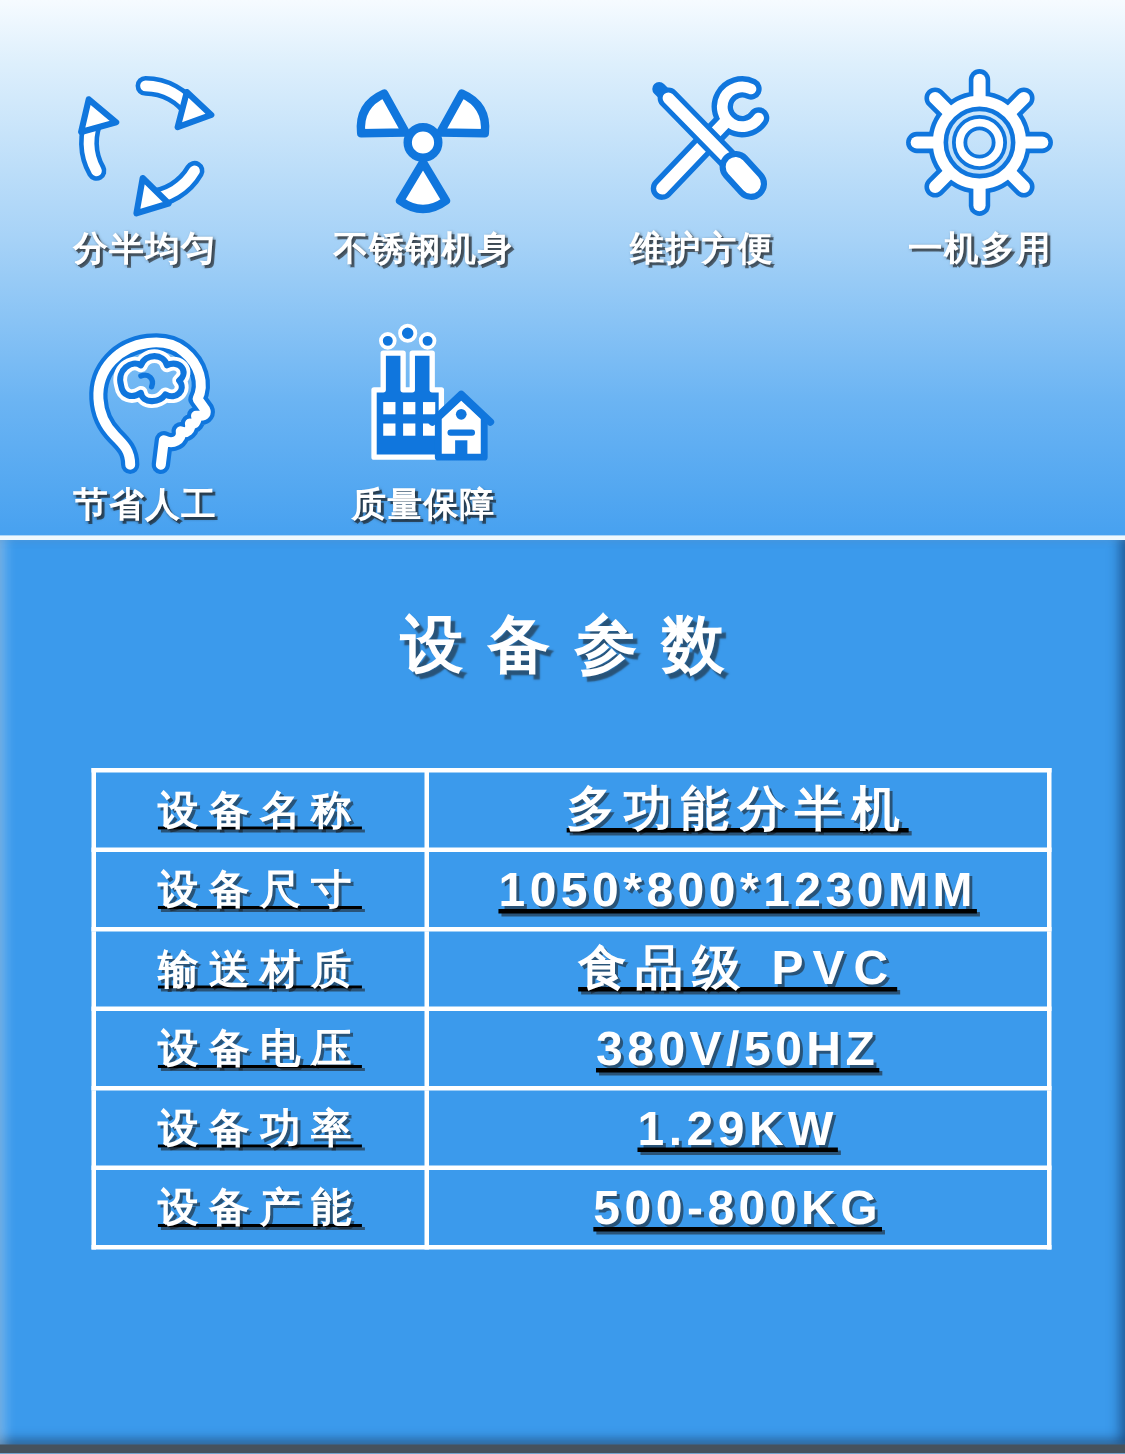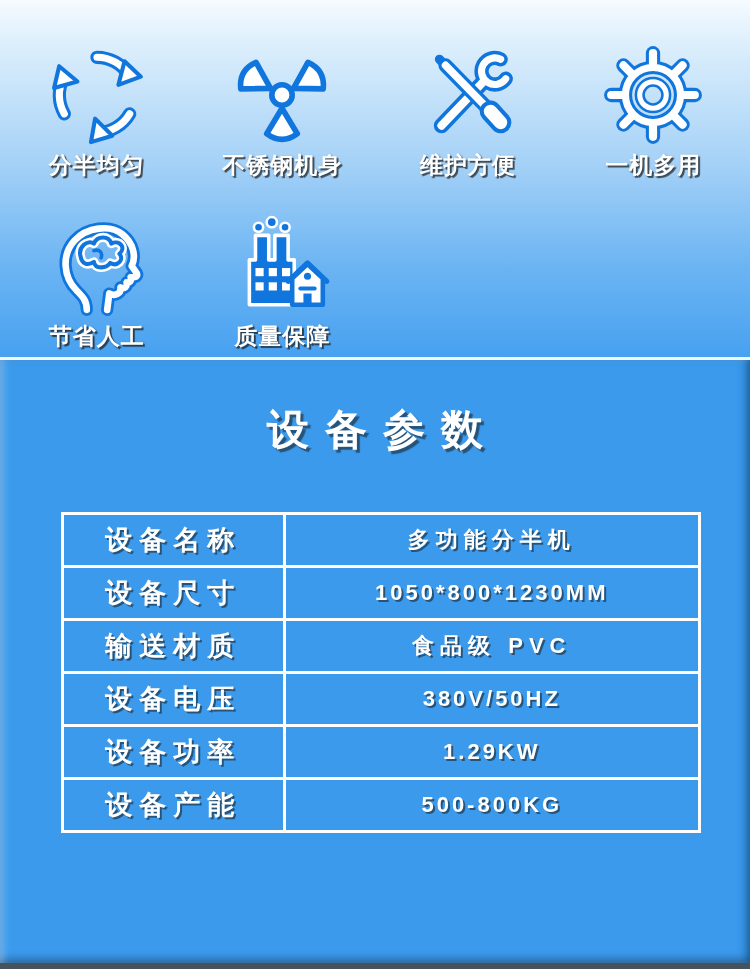--- a/index.html
+++ b/index.html
@@ -46,32 +46,32 @@
   }
   .panel-title{
     margin:42px 0 0 0;
     text-align:center;
     color:#ffffff;font-weight:bold;font-size:42px;
     letter-spacing:16px;text-indent:16px;
     text-shadow:3px 3px 1px rgba(25,25,25,.55);
   }
   .specs-table{
     position:absolute;left:61px;top:152px;width:640px;
-    border-collapse:collapse;table-layout:fixed;
+    border-collapse:collapse;table-layout:fixed;text-decoration:underline;
   }
   .specs-table td{
     border:3px solid #ffffff;
     height:48px;
     color:#ffffff;font-weight:bold;
     text-align:center;vertical-align:middle;
     text-shadow:2px 2px 0 rgba(25,25,25,.55);
     overflow:hidden;white-space:nowrap;
   }
   .specs-table td.label-cell{width:34%;font-size:27px;letter-spacing:7px;}
-  .specs-table td.value-cell{font-size:22px;letter-spacing:3px;}
+  .specs-table td.value-cell{font-size:32px;letter-spacing:3px;}
   .specs-table td.value-cell.cjk{letter-spacing:6px;}
 </style>
 </head>
 <body>
 
 <div class="page">
 
   <section class="features">
 
     <div class="feature">

